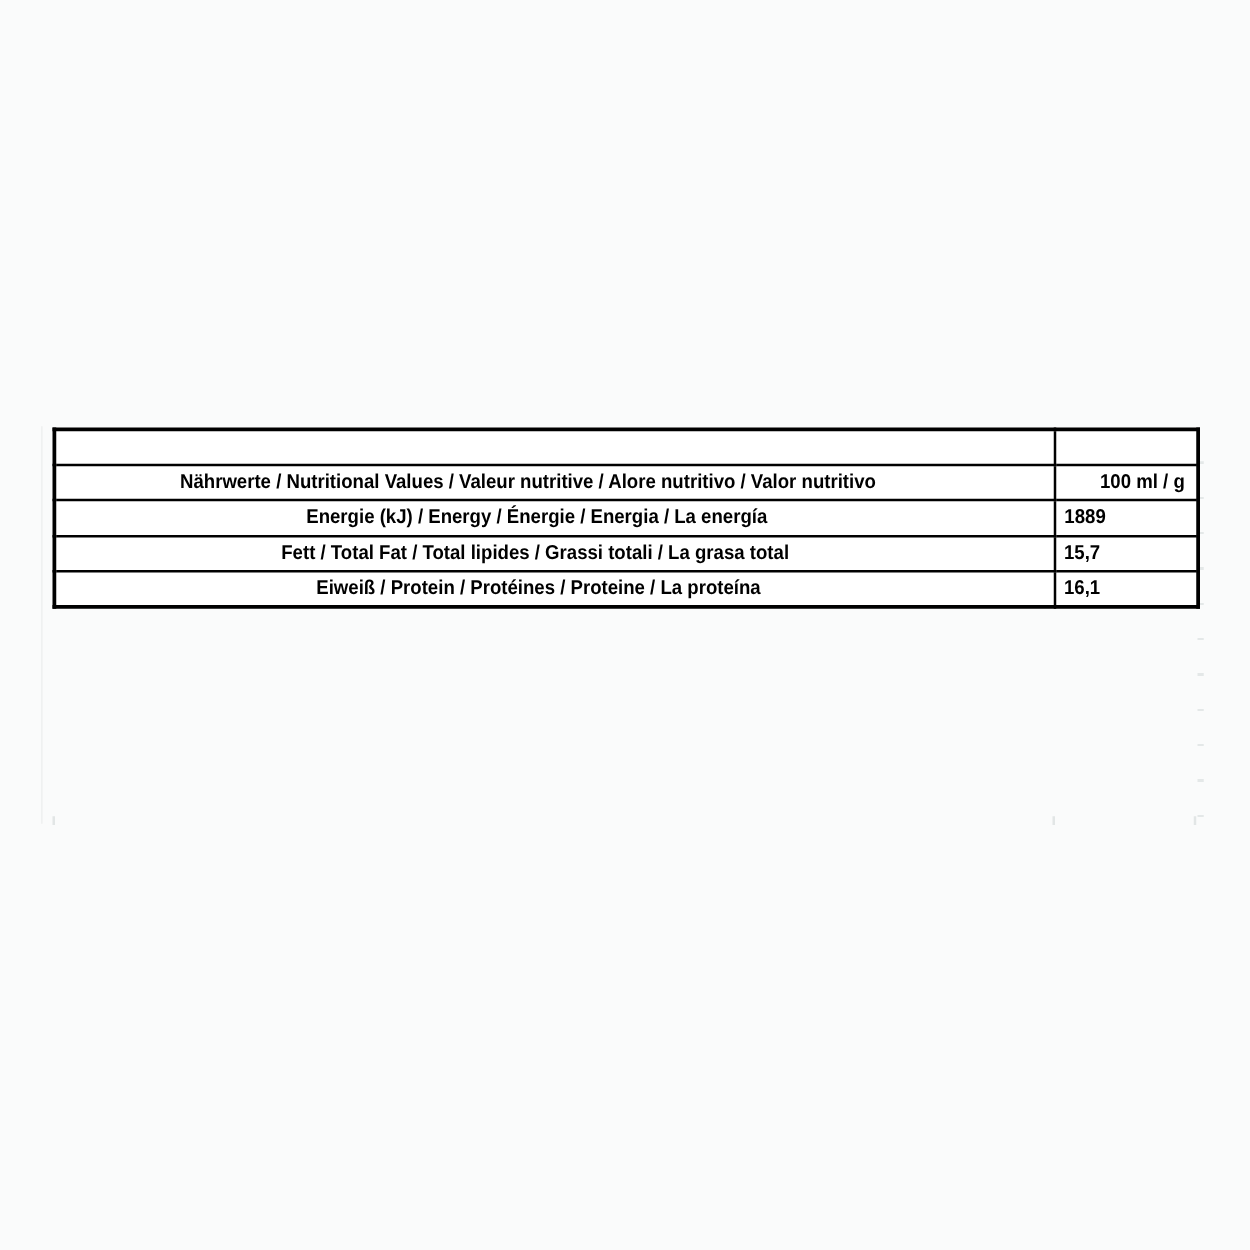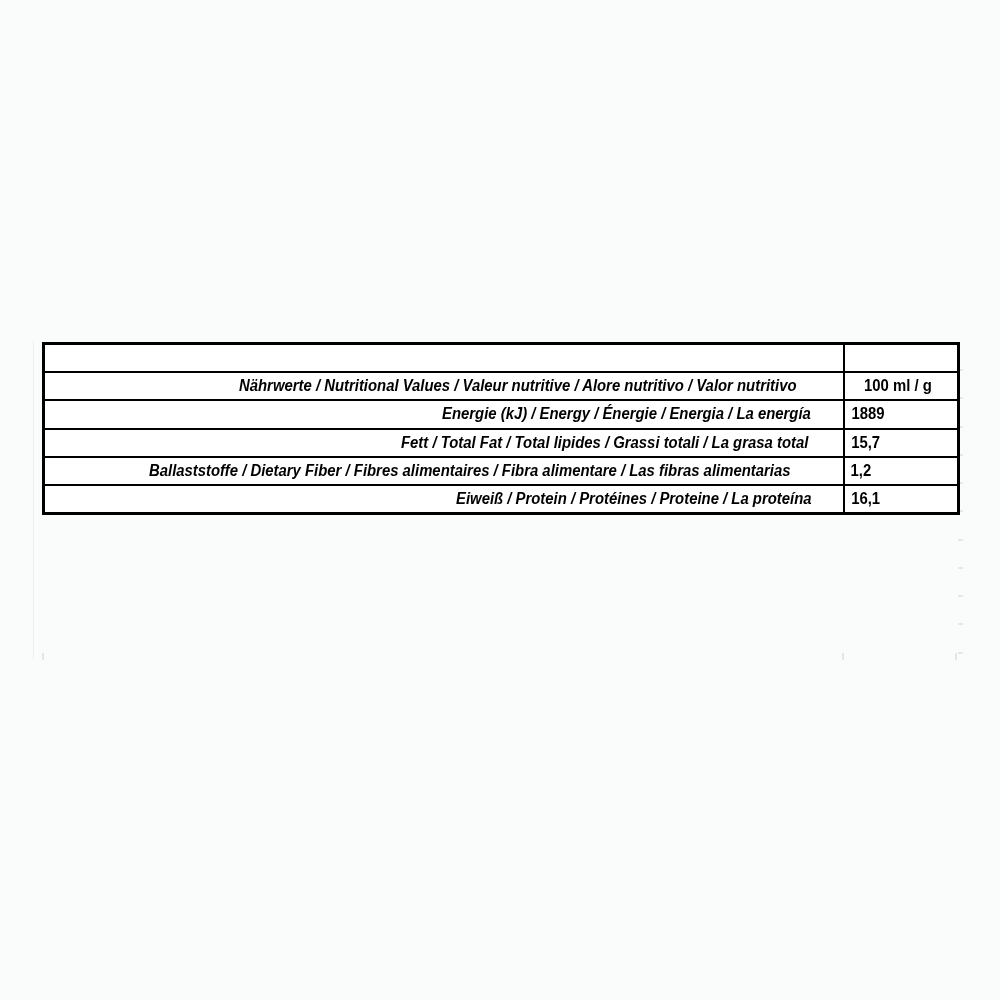--- a/index.html
+++ b/index.html
@@ -33,23 +33,23 @@
     border: 2px solid var(--border-color, #000);
     height: 26.2px;
     padding: 0 4px;
     font-size: 16px;
     font-weight: 700;
     color: #000;
     vertical-align: middle;
     overflow: visible;
     white-space: nowrap;
   }
-  td.label-cell { text-align: right; font-style: italic; }
+  td.label-cell { text-align: center; }
   td.value-cell { }
-  td.value-cell.left { text-align: center; }
+  td.value-cell.left { text-align: right; }
   .cond {
     display: inline-block;
     transform: scaleX(0.93);
     transform-origin: 0 50%;
     white-space: nowrap;
   }
   td.value-cell .cond { transform-origin: 100% 50%; }
   td.value-cell.left .cond { transform-origin: 0 50%; }
 
   
@@ -108,23 +108,19 @@
         </tr>
         <tr>
           <td class="label-cell"><span class="cond">Energie (kJ) / Energy / Énergie / Energia / La energía</span></td>
           <td class="value-cell"><span class="cond">1889</span></td>
         </tr>
         <tr>
           <td class="label-cell"><span class="cond">Fett / Total Fat / Total lipides / Grassi totali / La grasa total</span></td>
           <td class="value-cell"><span class="cond">15,7</span></td>
         </tr>
         <tr>
-          <td class="label-cell"><span class="cond">Ballaststoffe / Dietary Fiber / Fibres alimentaires / Fibra alimentare / Las fibras alimentarias</span></td>
-          <td class="value-cell"><span class="cond">1,2</span></td>
-        </tr>
-        <tr>
           <td class="label-cell"><span class="cond">Eiweiß / Protein / Protéines / Proteine / La proteína</span></td>
           <td class="value-cell"><span class="cond">16,1</span></td>
         </tr>
       </tbody>
   </table>
 
 </div>
 
 </body></html>

